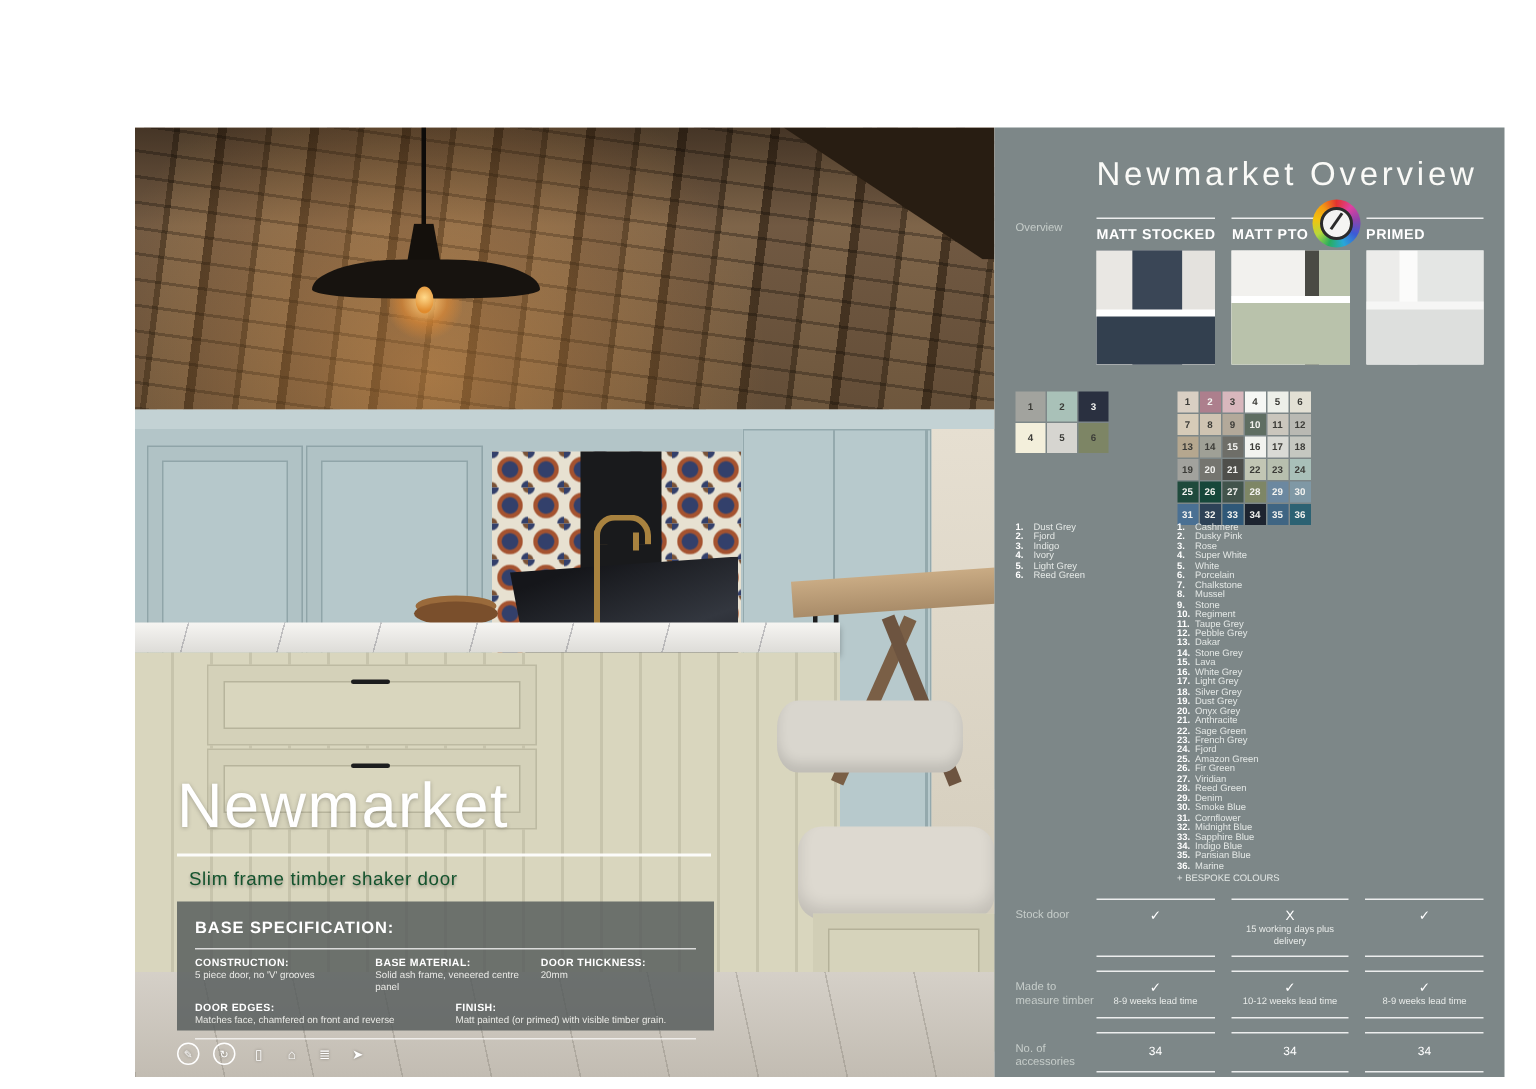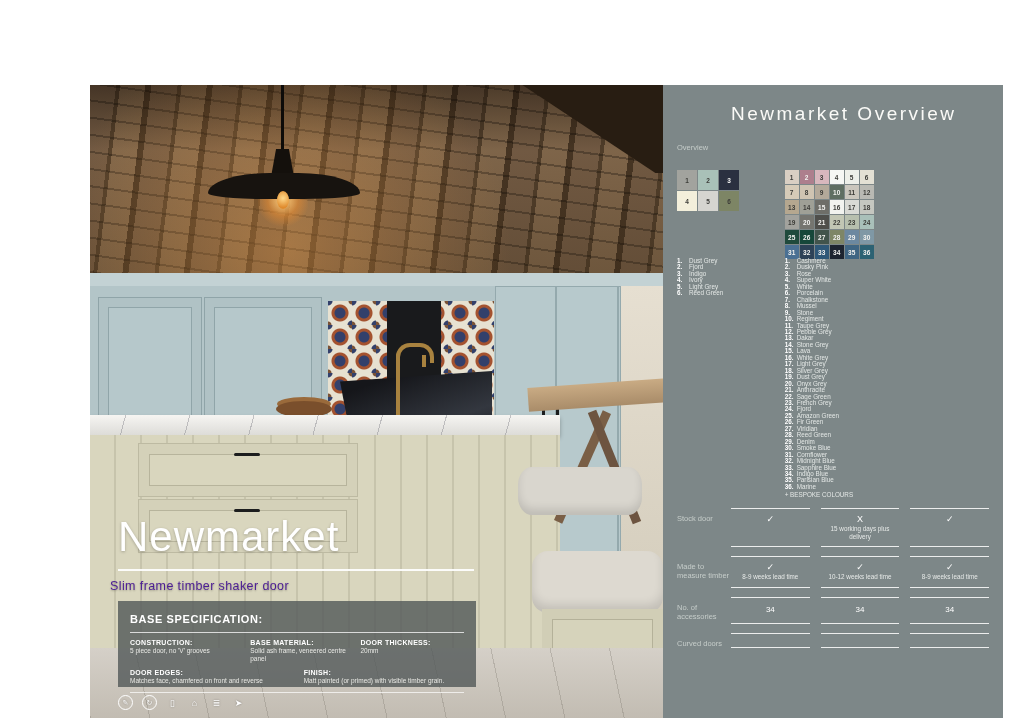--- a/index.html
+++ b/index.html
@@ -88,21 +88,21 @@
     box-shadow:inset 0 0 0 10px #d1ceb6, inset 0 0 0 11px #b4b199;}
   .floor{left:0;top:563px;width:100%;height:70px;
     background:
       repeating-linear-gradient(78deg, rgba(120,115,105,.3) 0 1px, rgba(0,0,0,0) 1px 58px),
       linear-gradient(#d5d0c8,#c2bcb2);}
 
   
   .ph-title{left:28px;top:428px;color:#fff;font-size:42px;font-weight:300;letter-spacing:1px;
     text-shadow:0 1px 3px rgba(0,0,0,.25);}
   .ph-rule{left:28px;top:484px;width:356px;height:2px;background:rgba(255,255,255,.92);}
-  .ph-sub{left:20px;top:494px;color:#4c1d95;font-size:12.5px;letter-spacing:.4px;
+  .ph-sub{left:36px;top:494px;color:#14532d;font-size:12.5px;letter-spacing:.4px;
     text-shadow:0 1px 2px rgba(0,0,0,.3);}
   .spec{left:28px;top:516px;width:358px;height:86px;background:rgba(84,90,90,.82);
     padding:8px 12px 6px 12px;box-sizing:border-box;color:#fff;
     border-bottom:1px solid rgba(255,255,255,.0);}
   .spec-head{position:static;font-size:11px;font-weight:bold;letter-spacing:.6px;}
   .spec-rule{position:static;display:block;height:1px;background:rgba(255,255,255,.75);margin:5px 0 6px 0;}
   .spec-row{position:static;display:flex;}
   .spec-f{position:static;}
   .spec-f .lb{position:static;display:block;font-size:7px;font-weight:bold;letter-spacing:.3px;}
   .spec-f .vl{position:static;display:block;font-size:6.5px;color:#e9e9e5;margin-top:1px;line-height:7.5px;}
@@ -110,21 +110,21 @@
   .f4{width:52%;margin-top:7px;} .f5{width:48%;margin-top:7px;}
   .spec-bot{position:static;display:block;height:1px;background:rgba(255,255,255,.7);margin-top:7px;}
   .certs{left:28px;top:610px;display:flex;gap:9px;align-items:center;}
   .cert{position:static;color:#fff;font-size:9px;width:13px;height:13px;display:flex;
     align-items:center;justify-content:center;text-shadow:0 0 2px rgba(0,0,0,.4);}
   .cert.circ{border:1.2px solid #fff;border-radius:50%;font-size:7px;}
 
   
   .panel{position:relative;width:340px;height:633px;background:#7d8788;box-sizing:border-box;
     padding:12px 14px 10px 14px;color:#fff;overflow:hidden;}
-  .ov-title{margin:6px 0 16px 54px;font-size:19px;font-weight:300;letter-spacing:2.5px;color:#fafaf7;}
+  .ov-title{margin:6px 0 16px 54px;font-size:22px;font-weight:300;letter-spacing:2.5px;color:#fafaf7;}
   .sec{display:flex;margin-top:13px;}
   .sec-label{width:54px;flex:none;font-size:7.5px;color:#c6cdca;padding-top:2px;}
   .sec-body{flex:1;display:flex;gap:11px;}
   .fin-col{flex:1;border-top:1px solid rgba(255,255,255,.85);padding-top:5px;position:relative;}
   .fin-name{font-size:9.5px;font-weight:bold;letter-spacing:.4px;white-space:nowrap;}
   .thumb{margin-top:5px;width:100%;height:76px;}
   .thumb-stocked{background:
     linear-gradient(rgba(0,0,0,0) 0 52%, #ffffff 52% 58%, #33404f 58% 100%),
     linear-gradient(90deg, #e9e7e3 0 30%, #3a4656 30% 72%, #e4e2de 72% 100%),
     #e9e7e3;}
@@ -254,20 +254,37 @@
           <span class="cert">≣</span>
           <span class="cert">➤</span>
         </div>
     </div>
 
     <div class="panel">
       <div class="ov-title">Newmarket Overview</div>
 
       <div class="sec">
         <div class="sec-label">Overview</div>
+        <div class="sec-body">
+          <div class="fin-col">
+            <div class="fin-name">MATT STOCKED</div>
+            <div class="thumb thumb-stocked"></div>
+          </div>
+          <div class="fin-col">
+            <div class="fin-name">MATT PTO</div>
+            <div class="thumb thumb-pto"></div>
+            <div class="wheel">
+                <div class="wheel-needle"></div>
+              </div>
+          </div>
+          <div class="fin-col">
+            <div class="fin-name">PRIMED</div>
+            <div class="thumb thumb-primed"></div>
+          </div>
+        </div>
       </div>
 
       <div class="sec">
         <div class="sec-body">
           <div class="fin-col" style="border-top:none;">
             <div class="swatch-area">
                 <div class="stocked-grid" id="stocked-grid">
                   <div class="swatch" style="background: rgb(162, 163, 158);">
                     <span class="swnum" style="color: rgb(60, 60, 56);">1</span>
                   </div>

